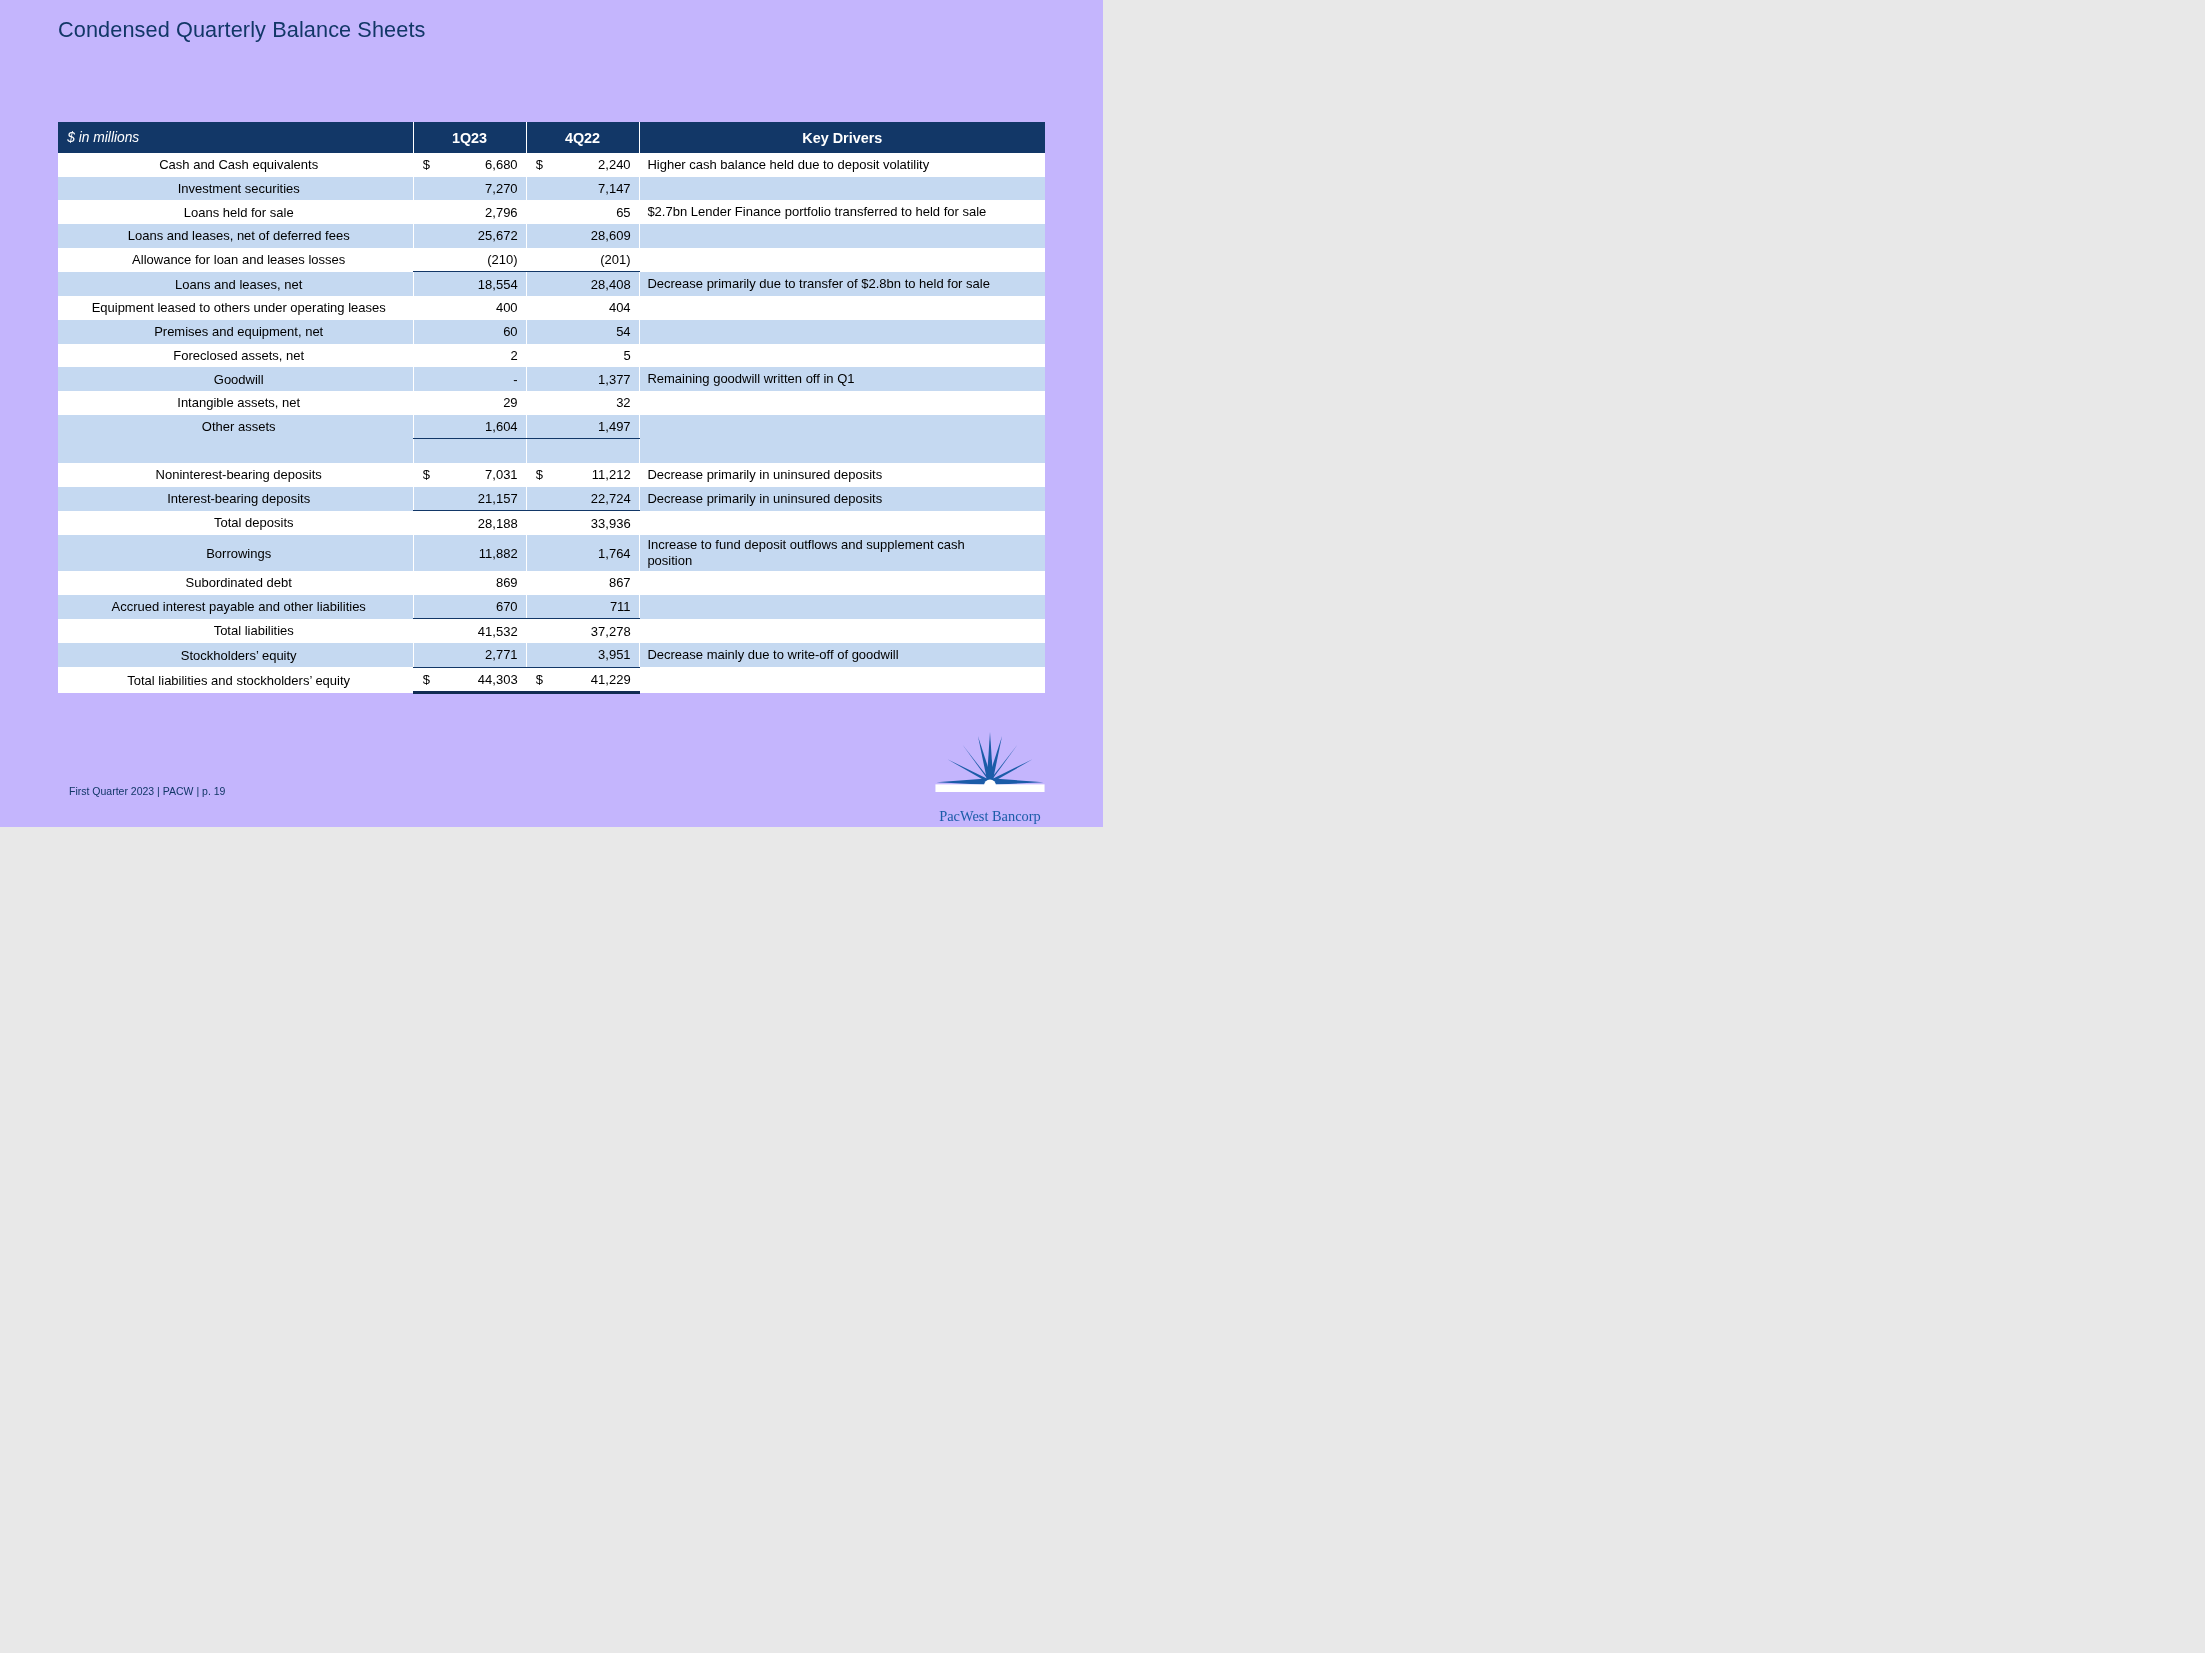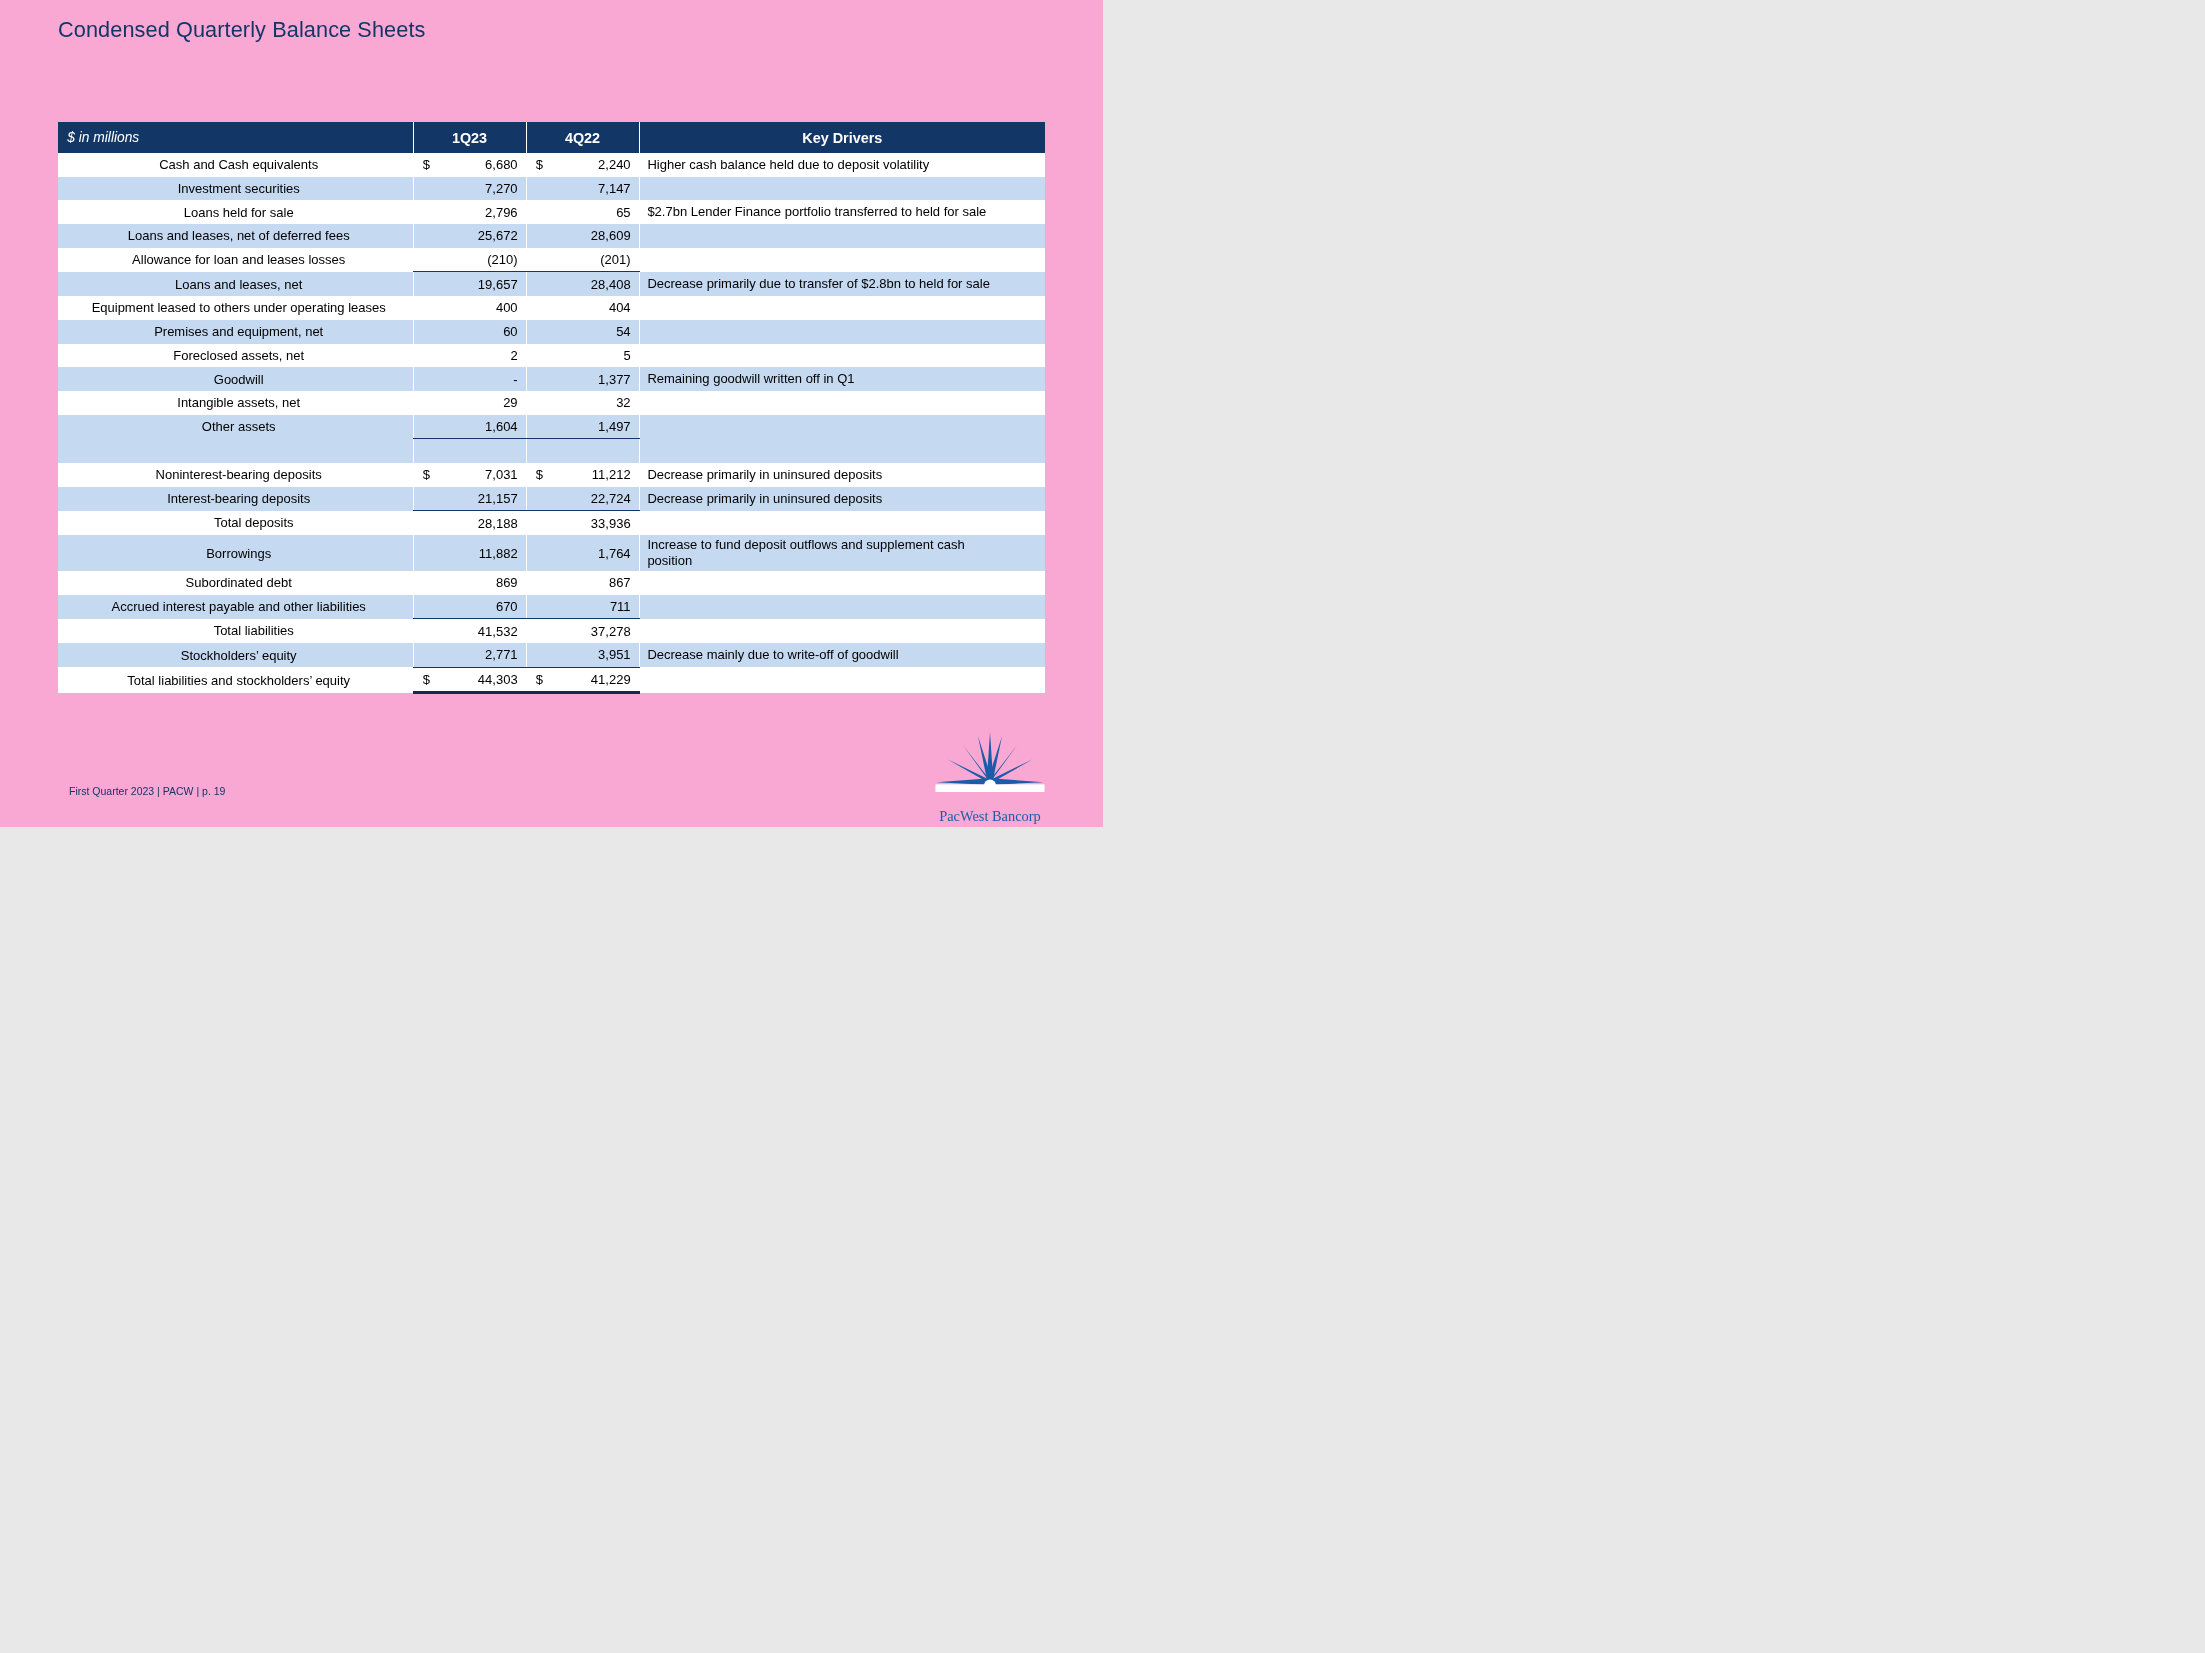--- a/index.html
+++ b/index.html
@@ -1,20 +1,20 @@
 <!DOCTYPE html>
 <html style="font-size:10.5px"><head>
 <meta charset="utf-8">
 <style>
   html, body { margin: 0; padding: 0; background: #e8e8e8; }
   .page {
     position: relative;
     width: 1103px;
     height: 827px;
-    background: #f9a8d4;
+    background: #c4b5fd;
     font-family: "Liberation Sans", sans-serif;
     color: #000;
     overflow: hidden;
   }
   .slide-title {
     position: absolute;
     left: 58px;
     top: 17px;
     font-size: 21.7px;
     font-weight: 400;
@@ -142,21 +142,21 @@
         <tr>
           <td class="label">Allowance for loan and leases losses</td>
           <td class="num rule"><span class="cur"></span><span class="val">(210)</span></td>
           <td class="num rule"><span class="cur"></span><span class="val">(201)</span></td>
           <td class="driver">
             <div class="driver-text"></div>
           </td>
         </tr>
         <tr class="stripe">
           <td class="label">Loans and leases, net</td>
-          <td class="num"><span class="cur"></span><span class="val">19,657</span></td>
+          <td class="num"><span class="cur"></span><span class="val">18,554</span></td>
           <td class="num"><span class="cur"></span><span class="val">28,408</span></td>
           <td class="driver">
             <div class="driver-text">Decrease primarily due to transfer of $2.8bn to held for sale</div>
           </td>
         </tr>
         <tr>
           <td class="label">Equipment leased to others under operating leases</td>
           <td class="num"><span class="cur"></span><span class="val">400</span></td>
           <td class="num"><span class="cur"></span><span class="val">404</span></td>
           <td class="driver">

